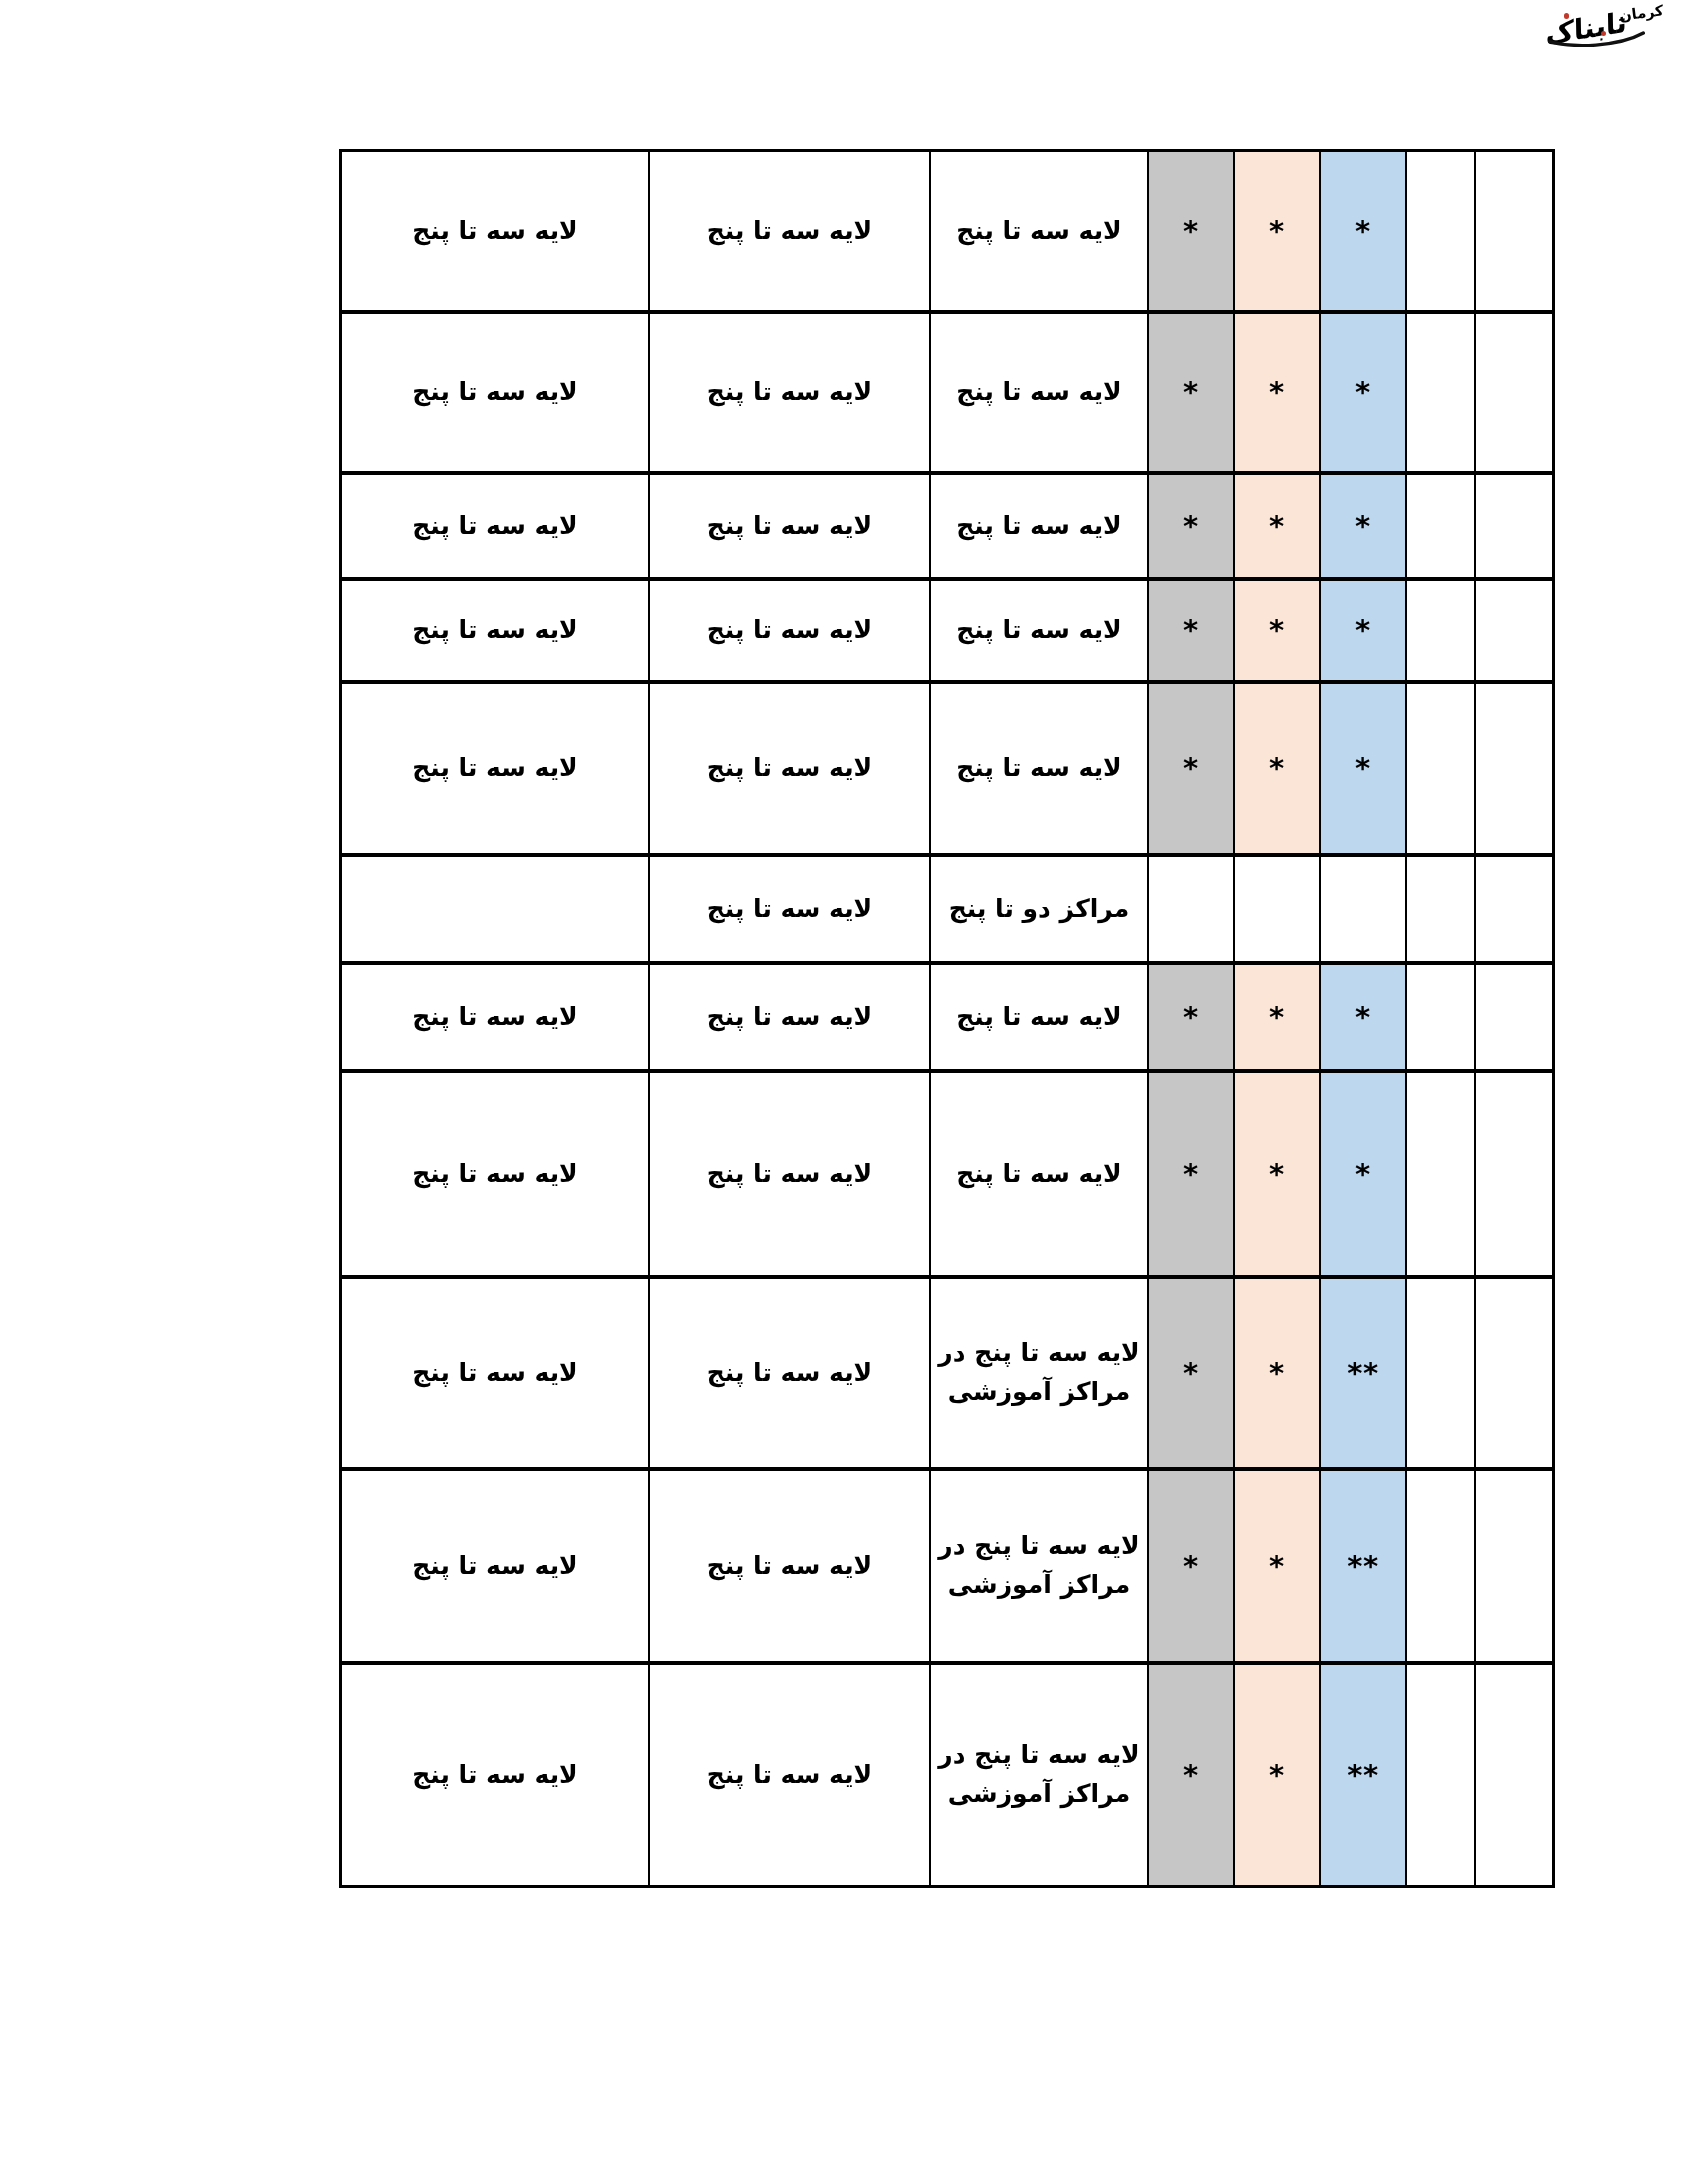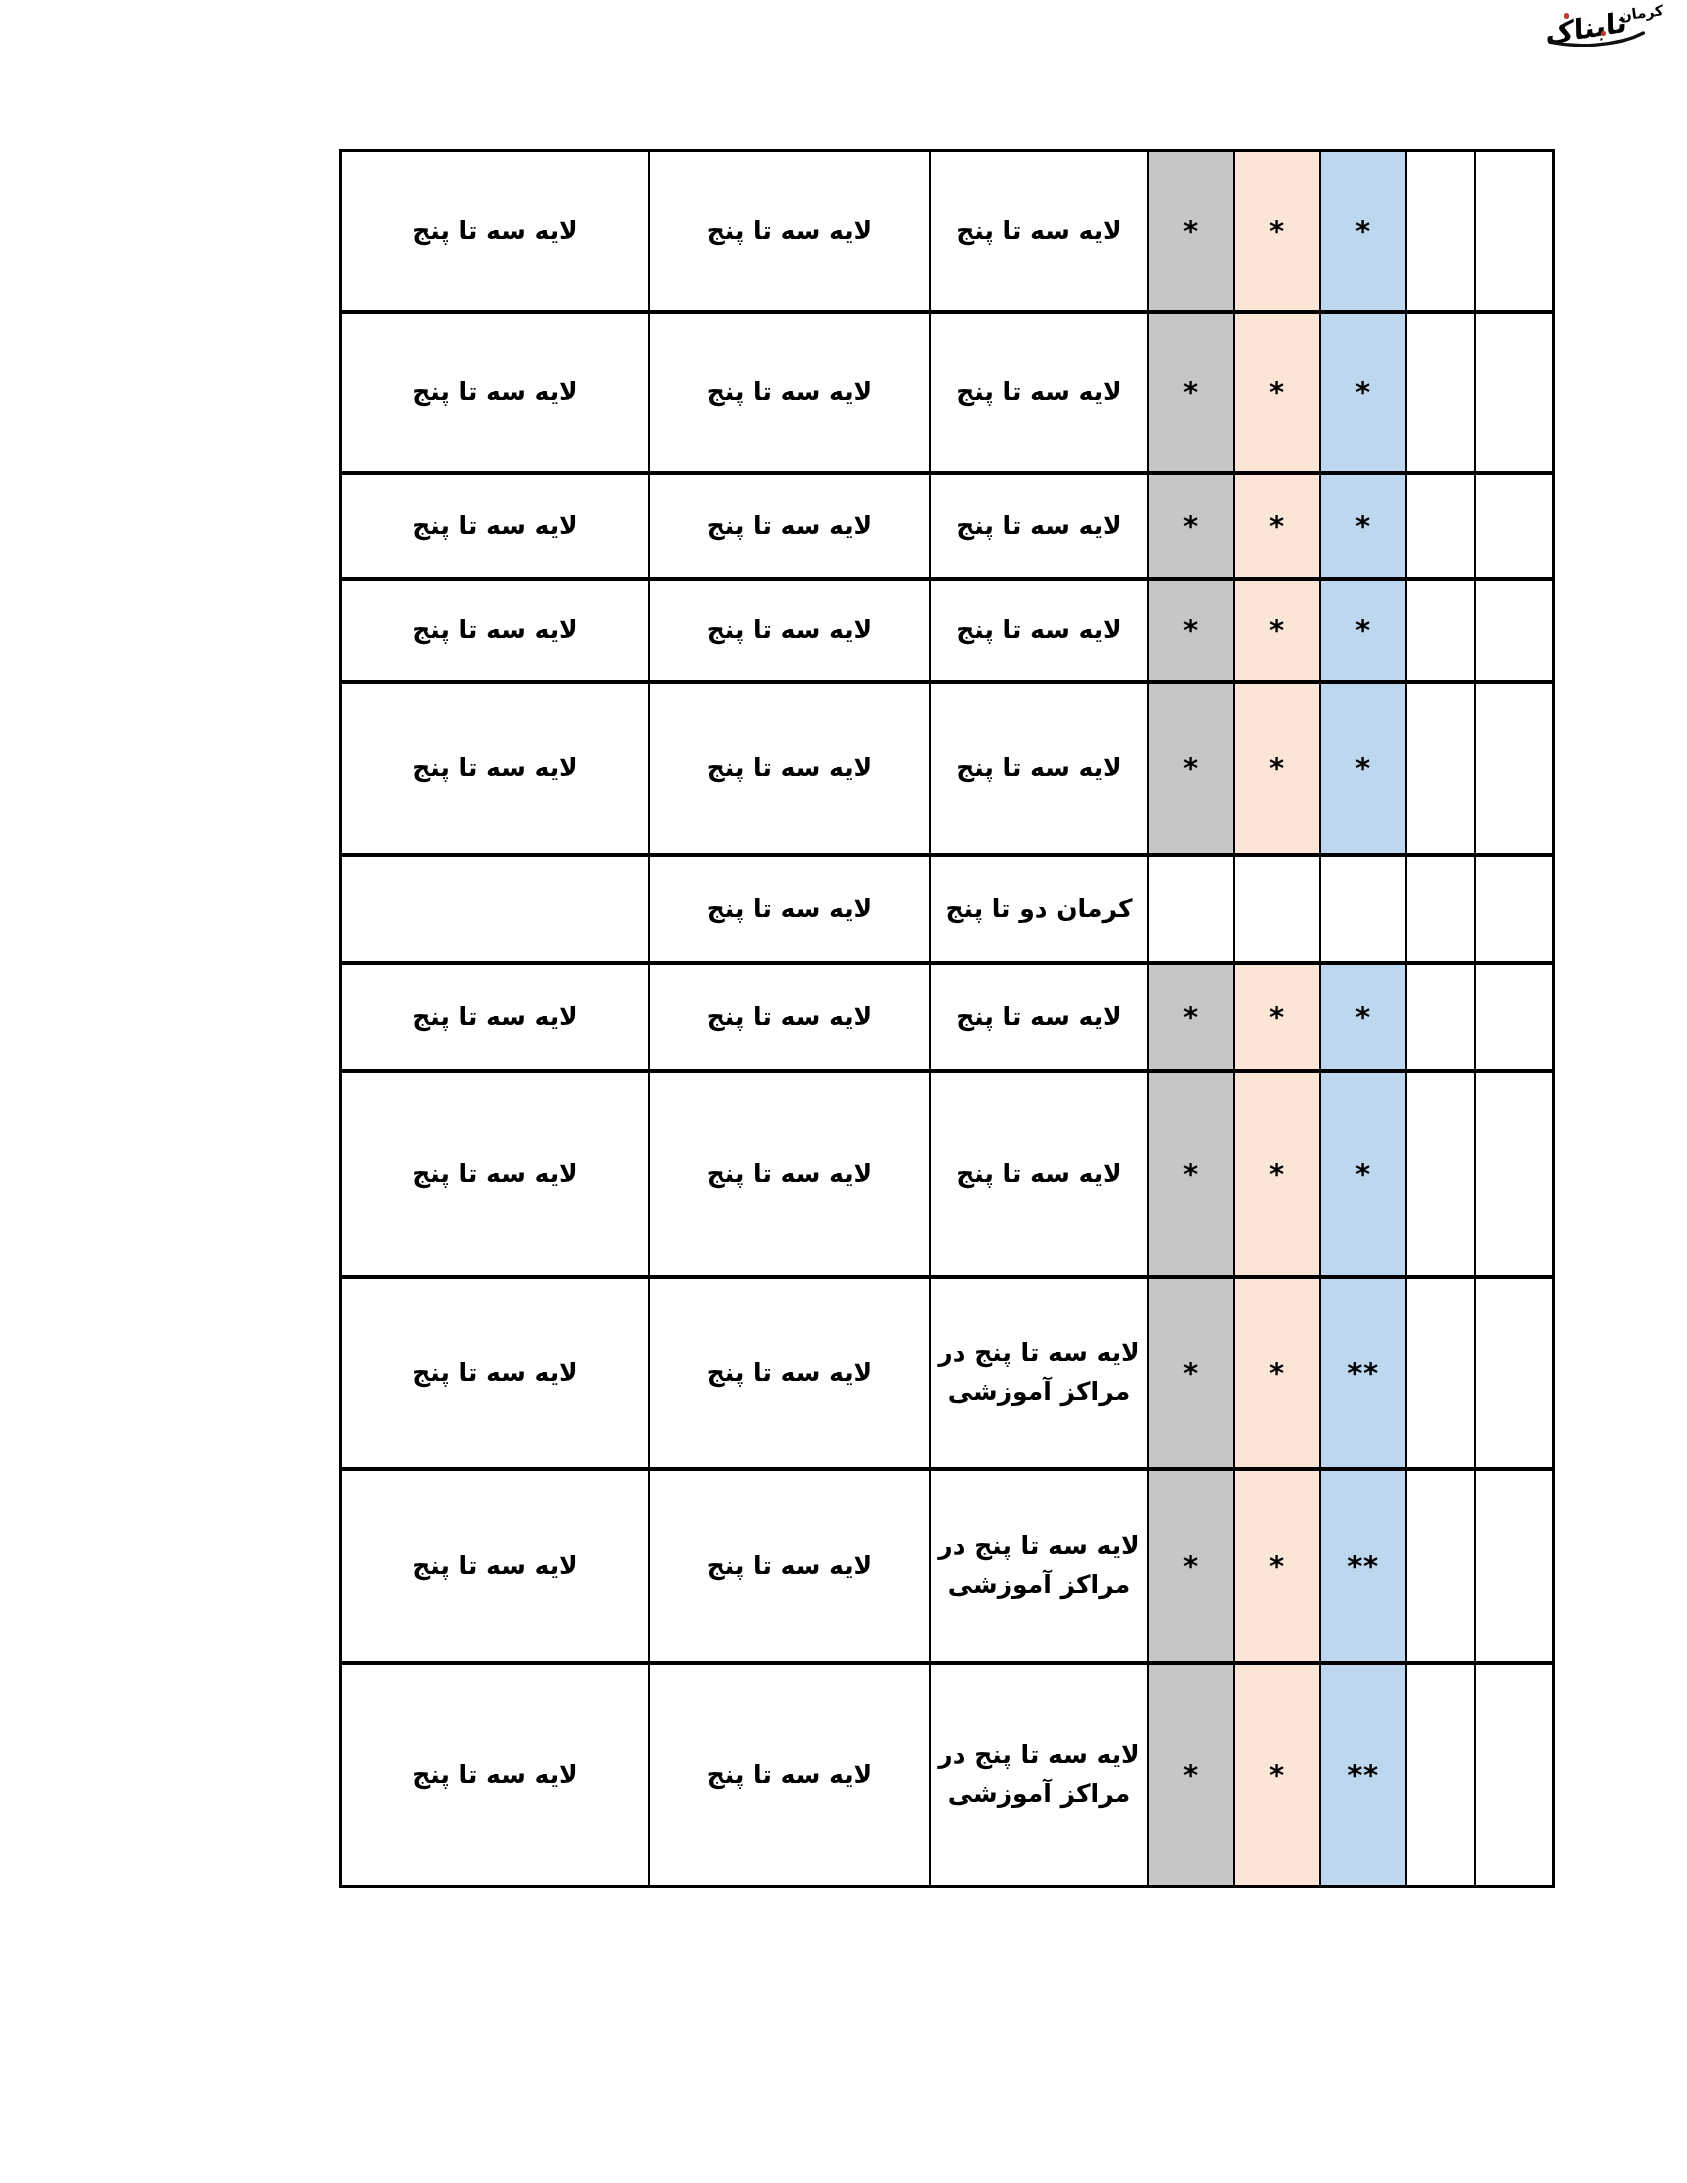--- a/index.html
+++ b/index.html
@@ -120,21 +120,21 @@
     <div class="cell cg mark">*</div>
     <div class="cell cp mark">*</div>
     <div class="cell cu mark">*</div>
     <div class="cell cw"></div>
     <div class="cell cw last"></div>
   </div>
 
   <div class="row">
     <div class="cell ca"></div>
     <div class="cell cb">لایه سه تا پنج</div>
-    <div class="cell cc">کرمان دو تا پنج</div>
+    <div class="cell cc">مراکز دو تا پنج</div>
     <div class="cell cg mark plain"></div>
     <div class="cell cp mark plain"></div>
     <div class="cell cu mark plain"></div>
     <div class="cell cw"></div>
     <div class="cell cw last"></div>
   </div>
 
   <div class="row">
     <div class="cell ca">لایه سه تا پنج</div>
     <div class="cell cb">لایه سه تا پنج</div>

